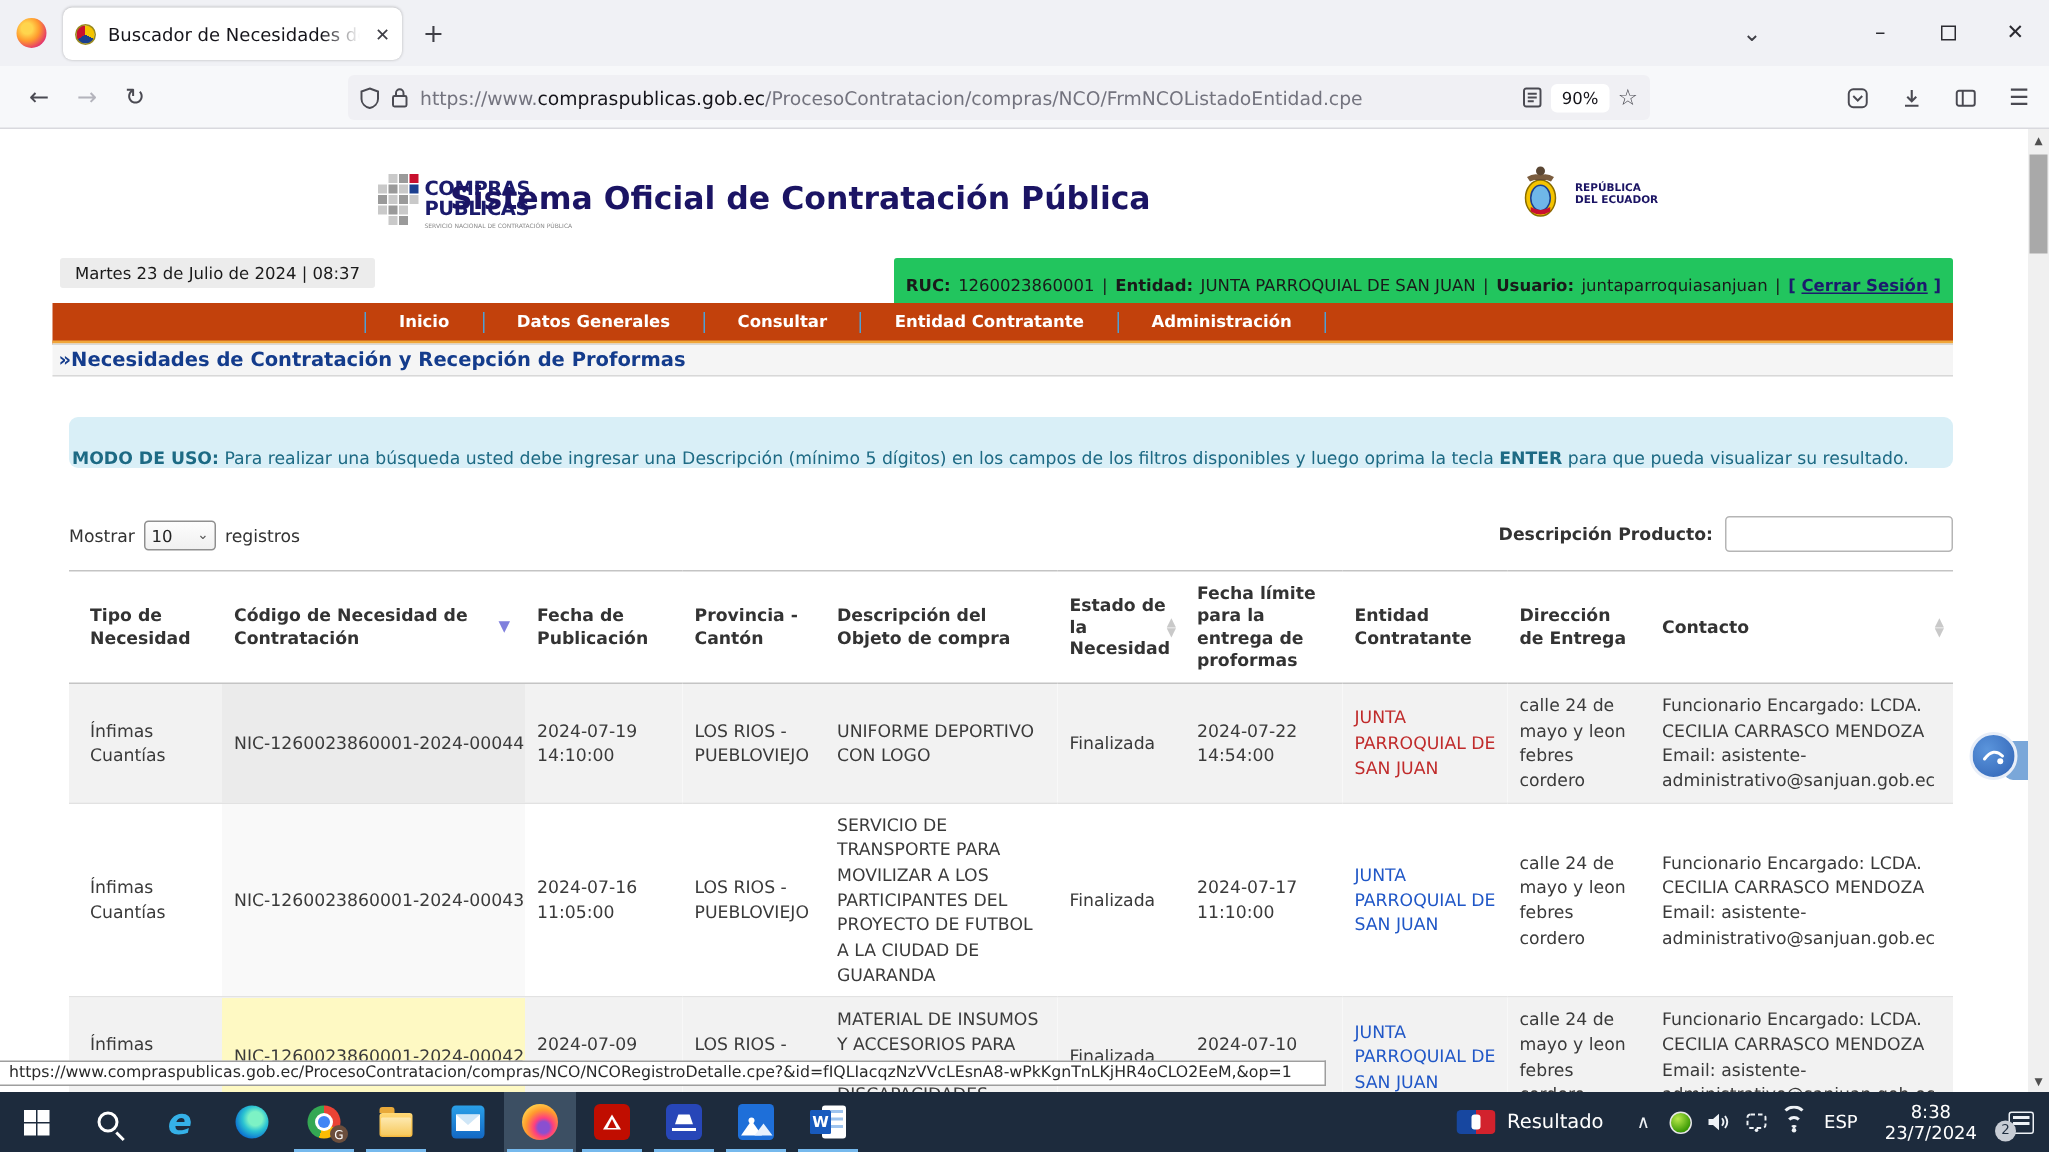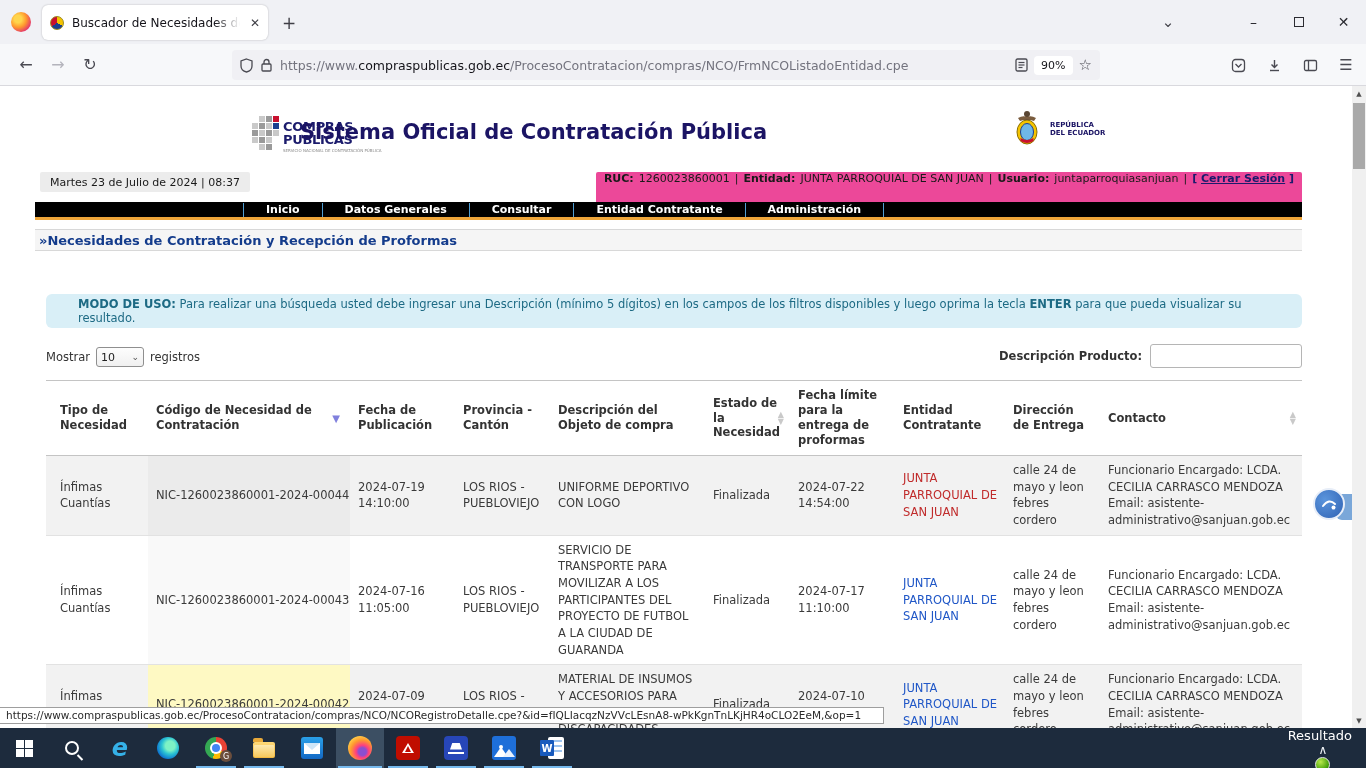--- a/index.html
+++ b/index.html
@@ -51,38 +51,38 @@
   .cp-tag { font-size:4px; color:#888; margin-top:2px; white-space:nowrap; }
 
   .site-title { position:absolute; left:300px; top:34px; width:760px; text-align:left;
                 font-size:21px; font-weight:bold; color:#1b1464; }
 
   .coat { position:absolute; left:1010px; top:22px; display:flex; align-items:center; }
   .coat-text { margin-left:6px; font-size:7px; font-weight:bold; color:#1b1464; line-height:8px; }
 
   .datebar { position:absolute; left:40px; top:86px; height:20px; background:#ececec; border-radius:2px;
              display:flex; align-items:center; padding:0 10px; font-size:11px; color:#1a1a1a; }
-  .rucbar { position:absolute; right:64px; top:86px; height:36px; background:#ec4899; border-radius:2px;
-            display:flex; align-items:flex-start; padding:0 8px; font-size:11px; color:#1a1a1a; gap:5px; white-space:nowrap; }
+  .rucbar { position:absolute; right:64px; top:86px; height:36px; background:#22c55e; border-radius:2px;
+            display:flex; align-items:center; padding:0 8px; font-size:11px; color:#1a1a1a; gap:5px; white-space:nowrap; }
   .rucbar b { font-weight:bold; }
   .logout { color:#1b1b6c; font-weight:bold; }
   .logout u { text-decoration:underline; }
 
-  .mainnav { position:absolute; left:35px; top:116px; width:1267px; height:18px; background:#000000;
+  .mainnav { position:absolute; left:35px; top:116px; width:1267px; height:28px; background:#c2410c;
              border-bottom:3px solid #efa63a; display:flex; align-items:center; padding-left:208px;text-align:right; }
   .mainnav .item { color:#fff; font-size:11px; font-weight:bold; padding:0 22px; height:14px; line-height:14px;
                    border-left:1px solid #4f9fd4; }
   .mainnav .item:last-child { border-right:1px solid #4f9fd4; }
 
   .pageheading { position:absolute; left:35px; top:143px; width:1267px; height:22px; background:#f5f5f5;
                  border-top:1px solid #d8d8d8; border-bottom:1px solid #d8d8d8; display:flex; align-items:center; }
   .pageheading span { font-size:13px; font-weight:bold; color:#143c8c; padding-left:4px; }
 
-  .usagebox { position:absolute; left:46px; top:208px; width:1256px; height:34px; background:#d9eff7; border-radius:6px;
-              display:flex; align-items:center; padding-left:32px; font-size:11.5px; color:#1d6a84; }
+  .usagebox { position:absolute; left:46px; top:192px; width:1256px; height:34px; background:#d9eff7; border-radius:6px;
+              display:flex; align-items:flex-end; padding-left:2px; font-size:11.5px; color:#1d6a84; }
   .usagebox b { font-weight:bold; }
 
   .showrow { position:absolute; left:46px; top:260px; height:22px; display:flex; align-items:center; font-size:11.5px; color:#333; }
   .select { width:48px; height:20px; border:1px solid #8f8f8f; border-radius:3px; background:linear-gradient(#fdfdfd,#f0f0f0);
             margin:0 6px; display:flex; align-items:center; padding:0 4px; font-size:11px; color:#222; }
   .select .chev { margin-left:auto; font-size:9px; color:#555; }
 
   .filterrow { position:absolute; right:64px; top:258px; display:flex; align-items:center; }
   .filterrow label { font-size:11.5px; font-weight:bold; color:#333; margin-right:8px; }
   .filterrow input { width:152px; height:24px; border:1px solid #b5b5b5; border-radius:3px; font-size:12px; padding:0 6px; background:#fff; }
@@ -159,21 +159,21 @@
   .photosq { width:24px; height:24px; background:#1e6fd9; border-radius:3px; position:relative; overflow:hidden; }
   .photosq:before { content:""; position:absolute; left:2px; bottom:3px; border-left:7px solid transparent; border-right:7px solid transparent; border-bottom:10px solid #fff; }
   .photosq:after { content:""; position:absolute; left:11px; bottom:3px; border-left:6px solid transparent; border-right:6px solid transparent; border-bottom:8px solid #e8f1fd; }
   .photodot { position:absolute; right:13px; top:9px; width:4px; height:4px; border-radius:50%; background:#fff; }
   .wordic { width:24px; height:24px; position:relative; }
   .wordic .page { position:absolute; right:0; top:1px; width:16px; height:22px; background:#fff; border-radius:2px; }
   .wordic .page i { display:block; height:2px; background:#9ec4ef; margin:3px 2px 0 6px; }
   .wordic .wsq { position:absolute; left:0; top:4px; width:14px; height:16px; background:#185abd; color:#fff; font-size:10px; font-weight:bold;
                  display:flex; align-items:center; justify-content:center; border-radius:1px; }
 
-  .tray { margin-left:auto; display:flex; align-items:center; height:40px;flex-direction:column; }
+  .tray { margin-left:auto; display:flex; align-items:center; height:40px; }
   .mlb { width:26px; height:16px; border-radius:3px; display:flex; overflow:hidden; position:relative; }
   .mlb .b { flex:1; background:#1747a0; } .mlb .r { flex:1; background:#d2222d; }
   .mlb:after { content:""; position:absolute; left:10px; top:3px; width:6px; height:10px; background:#fff; border-radius:2px; }
   .traylabel { color:#fff; font-size:13px; margin:0 14px 0 8px; }
   .trayic { color:#eef2f6; width:25px; height:40px; display:flex; align-items:center; justify-content:center; font-size:12px; }
   .greenorb { width:15px; height:15px; border-radius:50%; background:radial-gradient(circle at 35% 30%,#b8e94a,#3f9c07 70%,#2c7a00); border:1px solid #e8e8e8; }
   .wifi { position:relative; width:18px; height:14px; }
   .wifi i { position:absolute; left:50%; bottom:0; transform:translateX(-50%); border:2px solid #eef2f6; border-color:#eef2f6 transparent transparent transparent; border-radius:50%; }
   .wifi i.a1 { width:18px; height:18px; } .wifi i.a2 { width:11px; height:11px; } .wifi i.a3 { width:5px; height:5px; }
   .wifi .dot { position:absolute; left:50%; bottom:0; transform:translateX(-50%); width:3px; height:3px; border-radius:50%; background:#eef2f6; }

